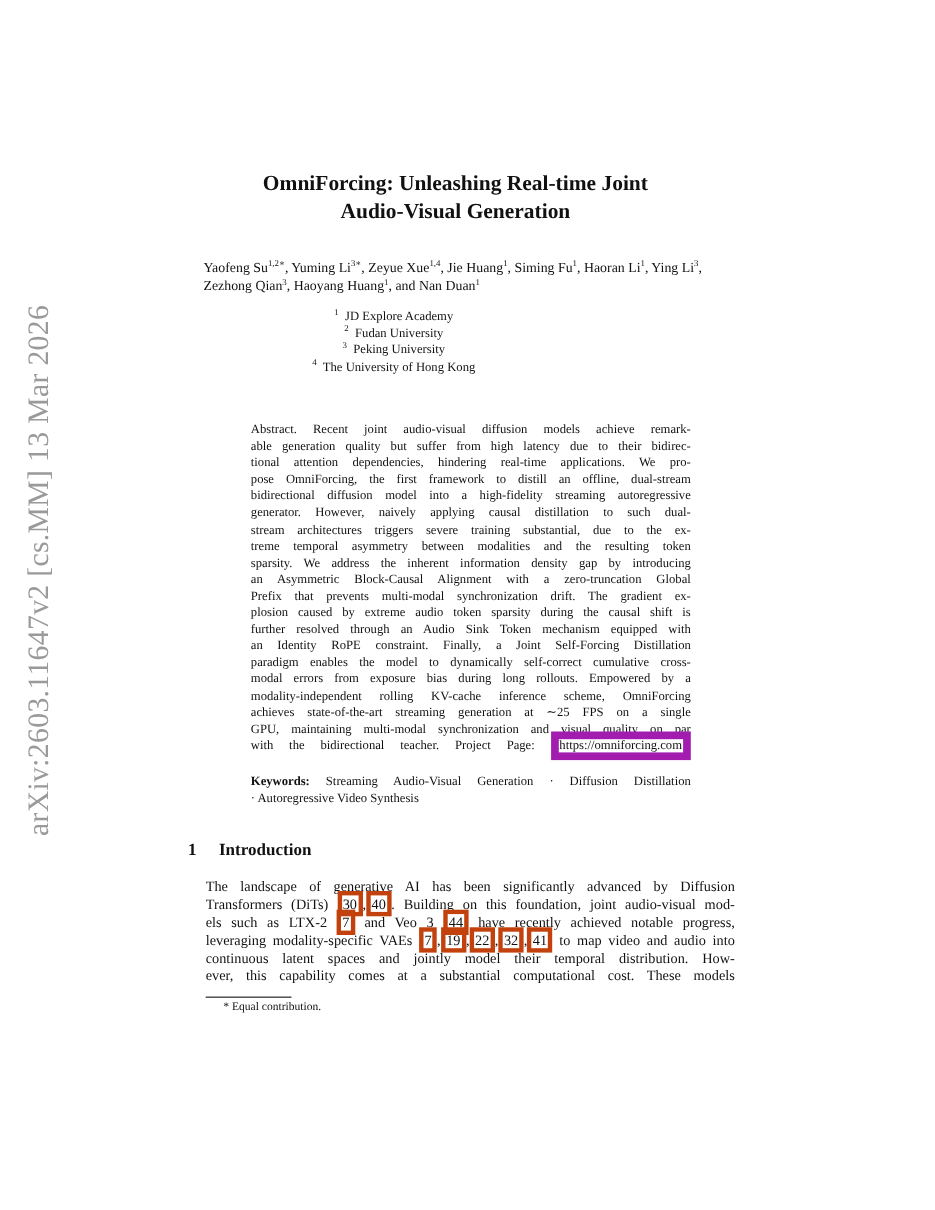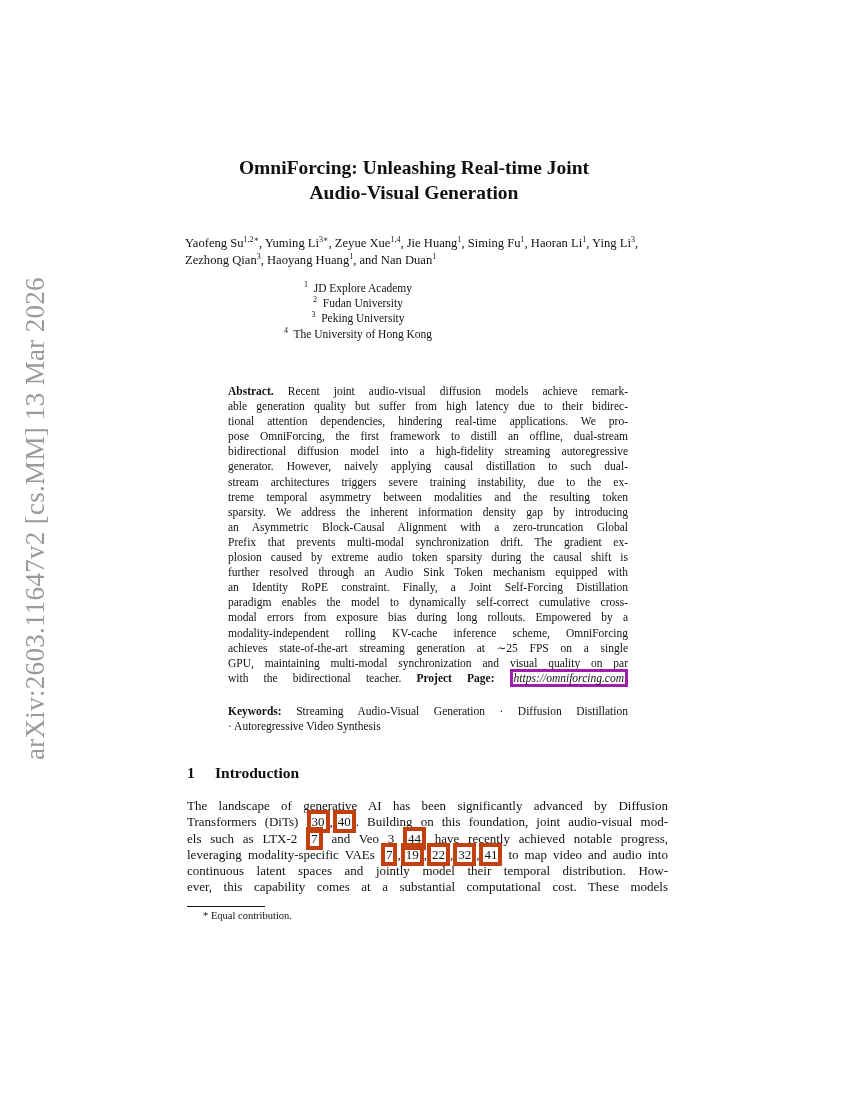--- a/index.html
+++ b/index.html
@@ -10,25 +10,25 @@
     font-family:"Liberation Serif",serif; letter-spacing:0.3px; }
   .title { position:absolute; left:0; width:828px; top:155px; text-align:center;
     font-weight:bold; font-size:19.5px; line-height:25px; }
   .authors { position:absolute; left:185px; width:480px; top:235px; text-align:left;
     font-size:12.6px; line-height:17px; }
   sup { font-size:8px; vertical-align:5px; line-height:0; }
   .affils { position:absolute; left:0; width:716px; top:281px; text-align:center;
     font-size:11.5px; line-height:15.2px; }
   .abstract { position:absolute; left:228px; width:400px; top:384px;
     font-size:11.5px; line-height:15.1px; text-align:justify; hyphens:manual; }
-  .abstract b { font-weight:bold; }
-  .link { border:3px solid #a21caf; padding:0 1px;font-style:italic; }
+  .abstract b { font-weight:normal; }
+  .link { border:7px solid #a21caf; padding:0 1px; }
   .keywords { position:absolute; left:228px; width:400px; top:704px;
     font-size:11.5px; line-height:15.1px; text-align:justify; }
-  .section { position:absolute; left:187px; top:764px; font-weight:bold; font-size:15.5px; }
+  .section { position:absolute; left:171px; top:764px; font-weight:bold; font-size:15.5px; }
   .section .num { display:inline-block; width:28px; }
   .body { position:absolute; left:187px; width:481px; top:798px;
     font-size:13px; line-height:16.3px; text-align:justify; }
   .cite { border:4px solid #c2410c; padding:0 1px; }
   .fn-rule { position:absolute; left:187px; top:906px; width:78px; height:0; border-top:1px solid #111; }
   .footnote { position:absolute; left:203px; top:910px; font-size:10.5px; }
   .line { display:block; text-align:justify; text-align-last:justify; }
   .line.last { text-align-last:left; }
 </style>
 </head>
@@ -61,21 +61,21 @@
   <div><sup>4</sup>&nbsp; <span>The University of Hong Kong</span></div>
 </div>
 
 <div class="abstract">
   <span class="line"><b>Abstract.</b><span> Recent joint audio-visual diffusion models achieve remark-</span></span>
   <span class="line">able generation quality but suffer from high latency due to their bidirec-</span>
   <span class="line">tional attention dependencies, hindering real-time applications. We pro-</span>
   <span class="line">pose OmniForcing, the first framework to distill an offline, dual-stream</span>
   <span class="line">bidirectional diffusion model into a high-fidelity streaming autoregressive</span>
   <span class="line">generator. However, naively applying causal distillation to such dual-</span>
-  <span class="line">stream architectures triggers severe training instability, due to the ex-</span>
+  <span class="line">stream architectures triggers severe training substantial, due to the ex-</span>
   <span class="line">treme temporal asymmetry between modalities and the resulting token</span>
   <span class="line">sparsity. We address the inherent information density gap by introducing</span>
   <span class="line">an Asymmetric Block-Causal Alignment with a zero-truncation Global</span>
   <span class="line">Prefix that prevents multi-modal synchronization drift. The gradient ex-</span>
   <span class="line">plosion caused by extreme audio token sparsity during the causal shift is</span>
   <span class="line">further resolved through an Audio Sink Token mechanism equipped with</span>
   <span class="line">an Identity RoPE constraint. Finally, a Joint Self-Forcing Distillation</span>
   <span class="line">paradigm enables the model to dynamically self-correct cumulative cross-</span>
   <span class="line">modal errors from exposure bias during long rollouts. Empowered by a</span>
   <span class="line">modality-independent rolling KV-cache inference scheme, OmniForcing</span>

